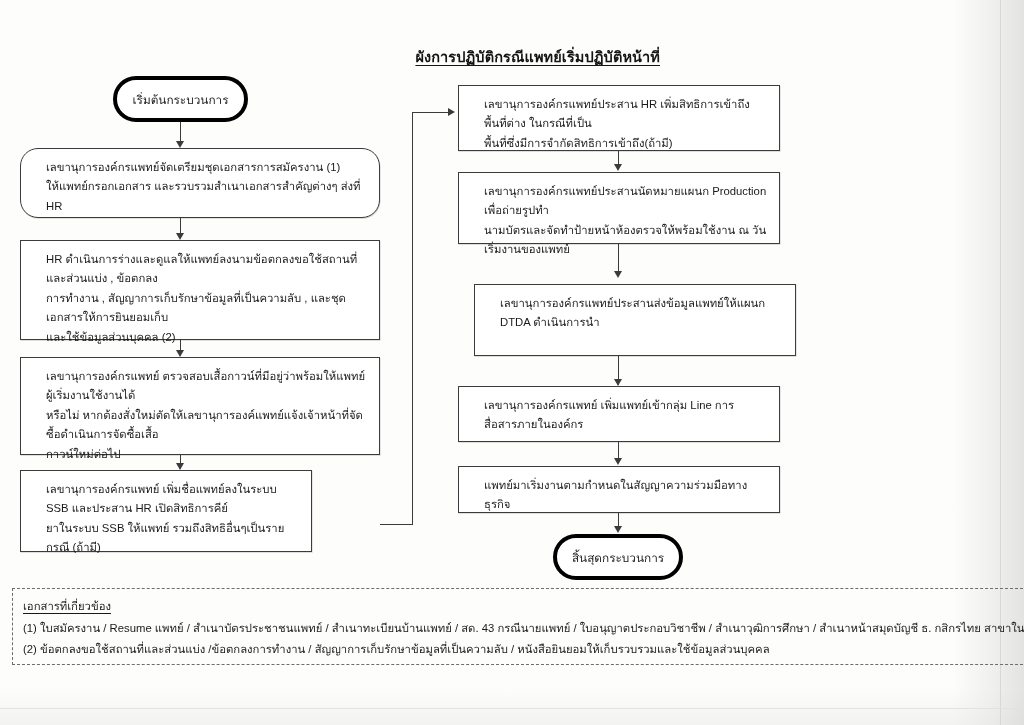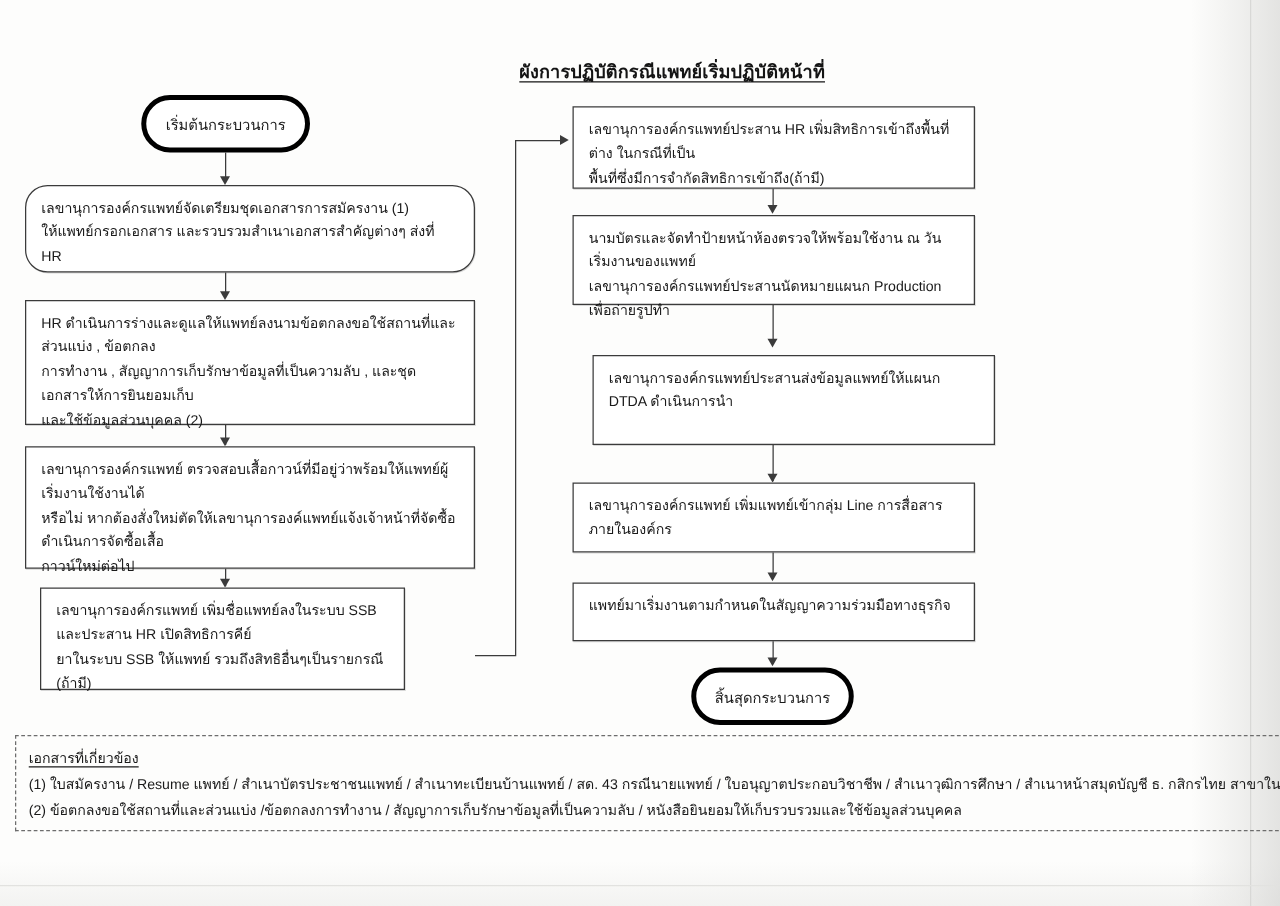--- a/index.html
+++ b/index.html
@@ -50,21 +50,21 @@
     letter-spacing: 0.1px;
     color: #141414;
   }
 
   
   .box {
     position: absolute;
     box-sizing: border-box;
     border: 1px solid #3b3b3b;
     background: #ffffff;
-    padding: 9px 12px 8px 12px;
+    padding: 9px 12px 8px 25px;
     font-size: 11.3px;
     line-height: 1.72;
     color: #1a1a1a;
     box-shadow: 0.6px 0.8px 0 rgba(120,120,120,0.28);
   }
   .box p { margin: 0; }
 
   
   .terminator {
     position: absolute;
@@ -167,41 +167,41 @@
 
   <div class="box" style="left:20px; top:357px; width:360px; height:98px;">
     <p>เลขานุการองค์กรแพทย์ ตรวจสอบเสื้อกาวน์ที่มีอยู่ว่าพร้อมให้แพทย์ผู้เริ่มงานใช้งานได้</p>
     <p>หรือไม่ หากต้องสั่งใหม่ตัดให้เลขานุการองค์แพทย์แจ้งเจ้าหน้าที่จัดซื้อดำเนินการจัดซื้อเสื้อ</p>
     <p>กาวน์ใหม่ต่อไป</p>
   </div>
 
   <div class="vline" style="left:180px; top:455px; height:14px;"></div>
   <div class="arrow-down" style="left:175.5px; top:463px;"></div>
 
-  <div class="box" style="left:20px; top:470px; width:292px; height:82px;margin-left:12px;">
+  <div class="box" style="left:20px; top:470px; width:292px; height:82px;">
     <p>เลขานุการองค์กรแพทย์ เพิ่มชื่อแพทย์ลงในระบบ SSB และประสาน HR เปิดสิทธิการคีย์</p>
     <p>ยาในระบบ SSB ให้แพทย์ รวมถึงสิทธิอื่นๆเป็นรายกรณี (ถ้ามี)</p>
   </div>
 
   <div class="hline" style="left:380px; top:524px; width:33px;"></div>
   <div class="vline" style="left:412px; top:112px; height:412px;"></div>
   <div class="hline" style="left:412px; top:112px; width:38px;"></div>
   <div class="arrow-right" style="left:448px; top:107.5px;"></div>
 
   <div class="box" style="left:458px; top:85px; width:322px; height:66px;">
     <p>เลขานุการองค์กรแพทย์ประสาน HR เพิ่มสิทธิการเข้าถึงพื้นที่ต่าง ในกรณีที่เป็น</p>
     <p>พื้นที่ซึ่งมีการจำกัดสิทธิการเข้าถึง(ถ้ามี)</p>
   </div>
 
   <div class="vline" style="left:618px; top:151px; height:18px;"></div>
   <div class="arrow-down" style="left:613.5px; top:164px;"></div>
 
   <div class="box" style="left:458px; top:172px; width:322px; height:72px;">
+    <p>เลขานุการองค์กรแพทย์ประสานนัดหมายแผนก Production เพื่อถ่ายรูปทำ</p>
     <p>นามบัตรและจัดทำป้ายหน้าห้องตรวจให้พร้อมใช้งาน ณ วันเริ่มงานของแพทย์</p>
-    <p>เลขานุการองค์กรแพทย์ประสานนัดหมายแผนก Production เพื่อถ่ายรูปทำ</p>
   </div>
 
   <div class="vline" style="left:618px; top:244px; height:32px;"></div>
   <div class="arrow-down" style="left:613.5px; top:271px;"></div>
 
   <div class="box" style="left:474px; top:284px; width:322px; height:72px;">
     <p>เลขานุการองค์กรแพทย์ประสานส่งข้อมูลแพทย์ให้แผนก DTDA ดำเนินการนำ</p>
   </div>
 
   <div class="vline" style="left:618px; top:356px; height:29px;"></div>

